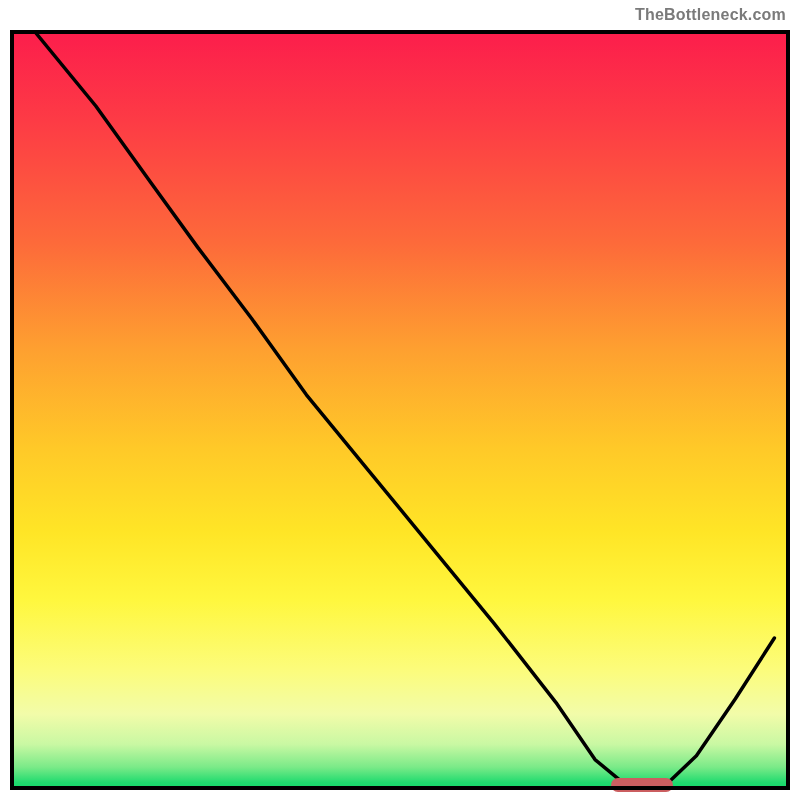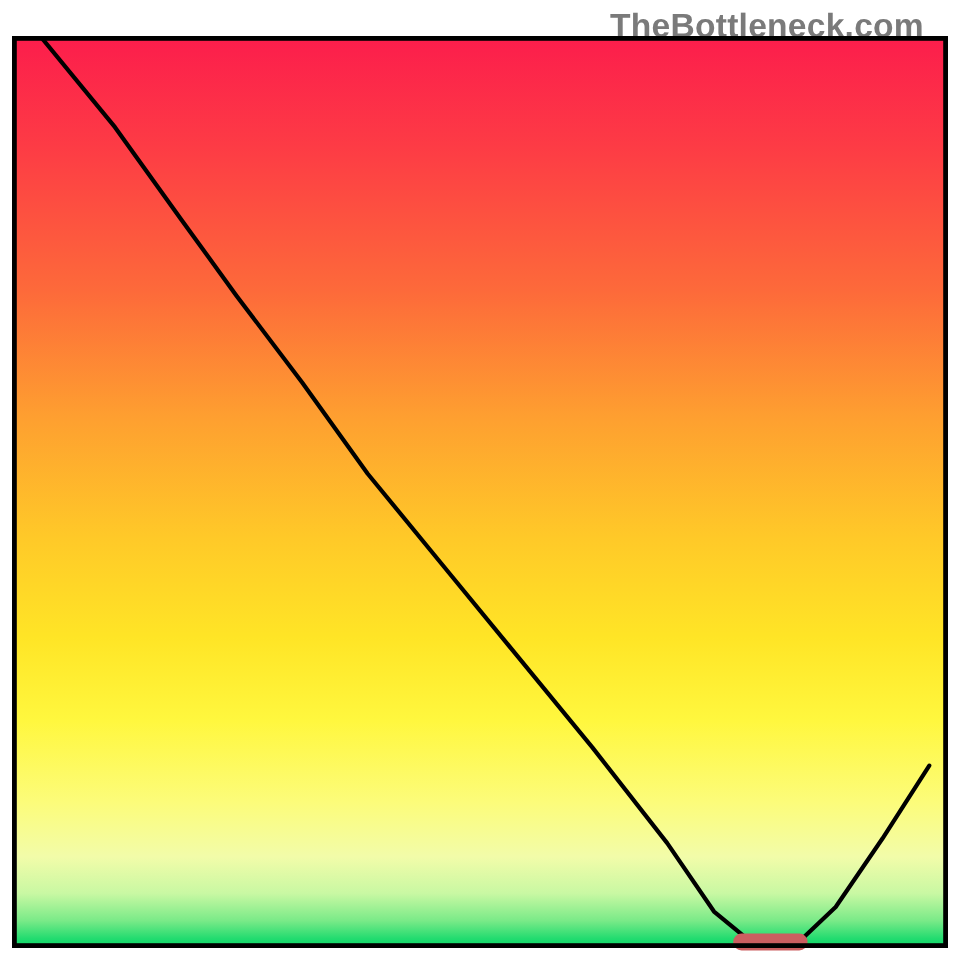--- a/index.html
+++ b/index.html
@@ -11,22 +11,22 @@
     font-family: Arial, Helvetica, sans-serif;
   }
   .container {
     position: relative;
     width: 800px;
     height: 800px;
   }
   .watermark {
     position: absolute;
     top: 6px;
-    right: 30px;
-    font-size: 28px;
+    right: 14px;
+    font-size: 16px;
     font-weight: bold;
     color: #7a7a7a;
     letter-spacing: 0.2px;
     margin-left: 20px;
   }
   .plot {
     position: absolute;
     left: 10px;
     top: 30px;
     width: 780px;

